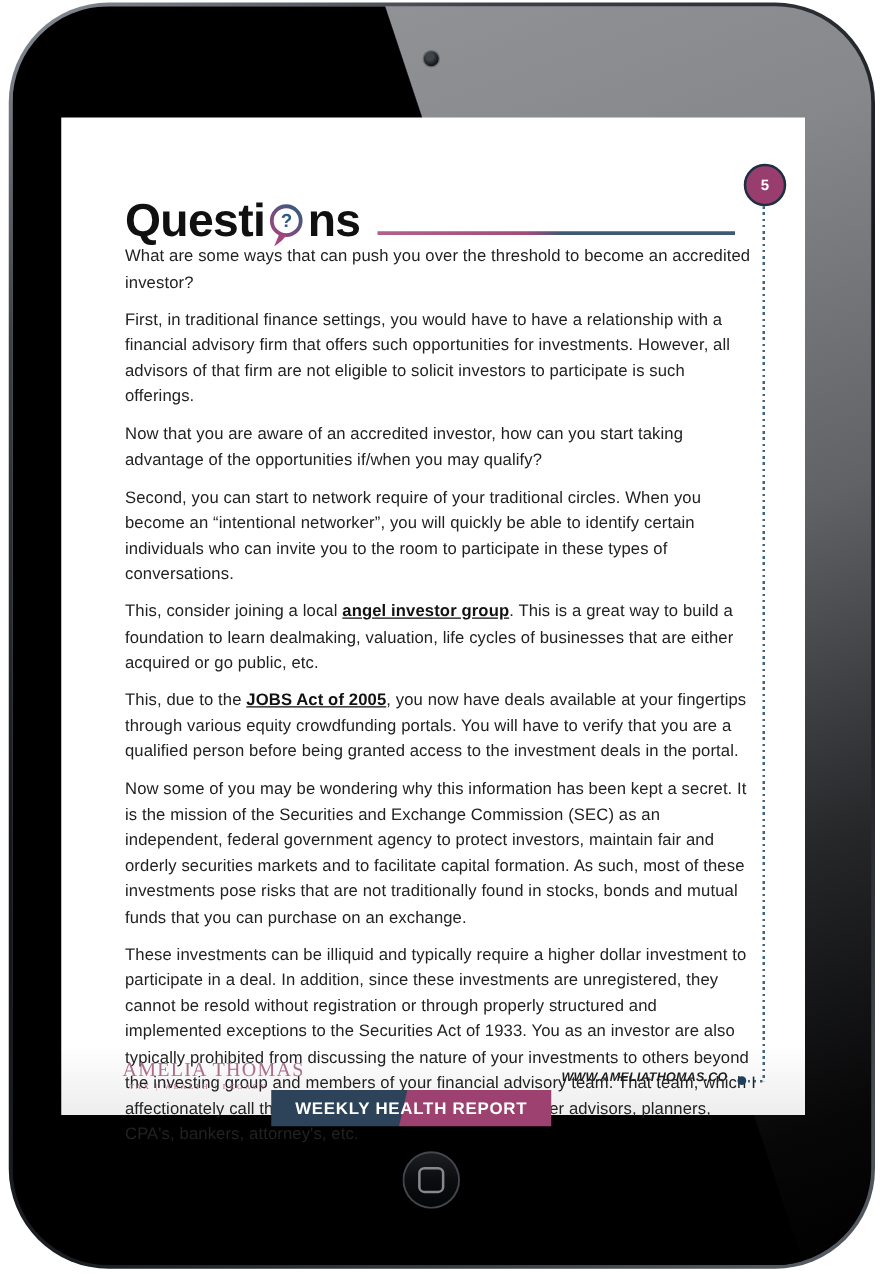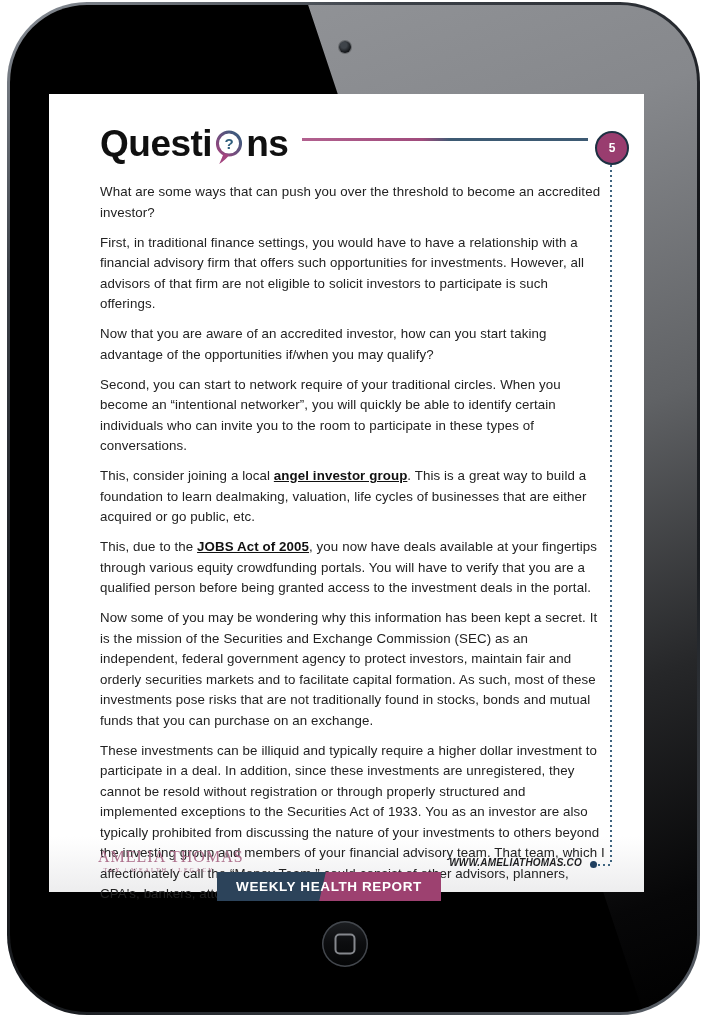--- a/index.html
+++ b/index.html
@@ -35,22 +35,23 @@
     position:absolute;left:50%;top:50%;width:17px;height:17px;transform:translate(-50%,-50%);
     border:2px solid #85888d;border-radius:5px;
   }
   
   .page{
     position:absolute;left:39px;top:89px;width:595px;height:798px;
     background:linear-gradient(180deg,#ffffff 0%,#ffffff 93%,#ededee 100%);
     color:#1f1f1f;
   }
   .title-row{
-    display:flex;align-items:center;
+    display:flex;align-items:flex-end;
     padding:30px 56px 0 51px;
+    margin-top:33px;
   }
   .title-row h1{
     margin:0;font-size:37px;font-weight:bold;letter-spacing:-0.5px;color:#101010;
     display:inline-flex;align-items:center;line-height:1;
   }
   .qicon{transform:translateY(5px);margin:0 1px;}
   .divider{
     flex:1;height:3.5px;margin:0 0 7px 14px;
     background:linear-gradient(90deg,#b2618f 0%,#a04b7c 42%,#3d5a73 52%,#3d5a73 100%);
   }
@@ -64,21 +65,21 @@
     background-image:repeating-linear-gradient(to bottom,#3e647f 0 2px,transparent 2px 5px);
   }
   .h-dashes{
     position:absolute;left:549px;top:770px;width:12px;height:2px;
     background-image:repeating-linear-gradient(to right,#3e647f 0 2px,transparent 2px 5px);
   }
   .connector-dot{
     position:absolute;left:541px;top:767px;width:7px;height:7px;border-radius:50%;background:#1f3f5f;
   }
   .body{
-    margin:20px 39px 0 51px;width:505px;
+    margin:0 39px 0 51px;width:505px;
     font-size:13.3px;line-height:20.5px;letter-spacing:0.1px;color:#222;
   }
   .body p{margin:0 0 9.5px 0;}
   .body b{font-weight:bold;color:#111;text-decoration:underline;}
   
   .footer{position:absolute;left:0;top:750px;width:595px;height:40px;}
   .brand{position:absolute;left:49px;top:4px;width:122px;text-align:center;color:#ac6f8b;}
   .brand-name{font-family:"Liberation Serif",serif;font-size:16px;letter-spacing:1px;white-space:nowrap;}
   .brand-tagline{font-family:"Liberation Serif",serif;font-size:6px;letter-spacing:2px;margin-top:1px;white-space:nowrap;}
   .report-badge{

